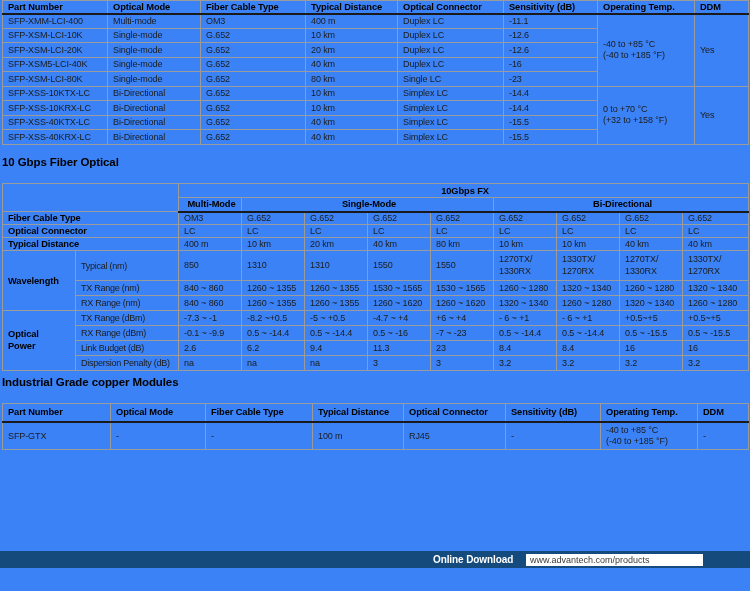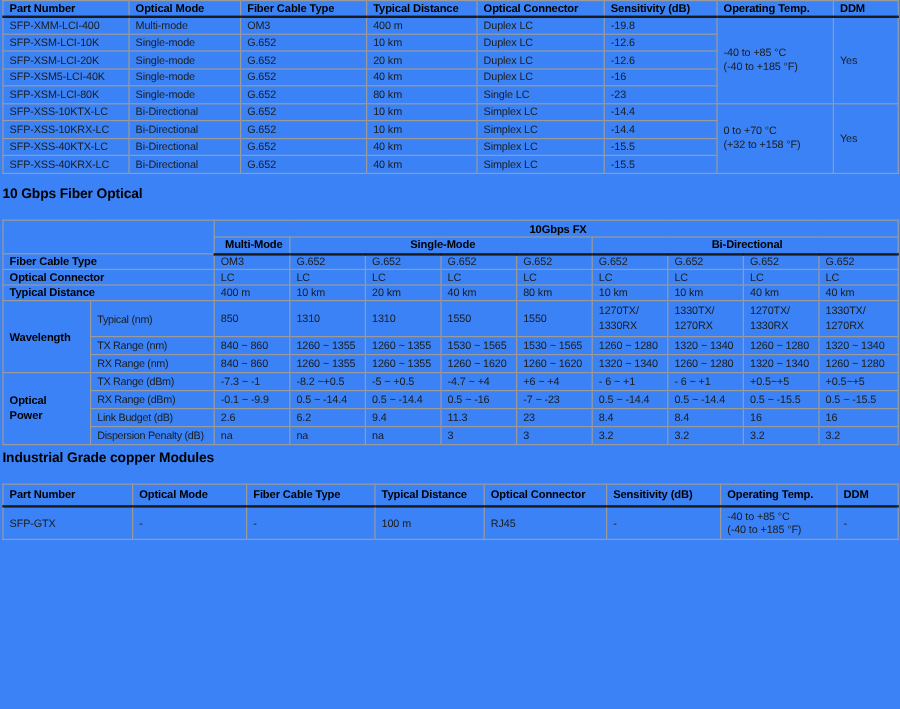--- a/index.html
+++ b/index.html
@@ -79,21 +79,21 @@
         <th>DDM</th>
       </tr>
     </thead>
     <tbody>
       <tr>
         <td>SFP-XMM-LCI-400</td>
           <td>Multi-mode</td>
           <td>OM3</td>
           <td>400 m</td>
           <td>Duplex LC</td>
-          <td>-19.8</td>
+          <td>-11.1</td>
         <td rowspan="5" class="ml">-40 to +85 °C
 (-40 to +185 °F)</td>
         <td rowspan="5">Yes</td>
       </tr>
       <tr>
           <td>SFP-XSM-LCI-10K</td>
           <td>Single-mode</td>
           <td>G.652</td>
           <td>10 km</td>
           <td>Duplex LC</td>
@@ -350,14 +350,18 @@
           <td>100 m</td>
           <td>RJ45</td>
           <td>-</td>
           <td class="ml">-40 to +85 °C
 (-40 to +185 °F)</td>
           <td>-</td>
       </tr>
     </tbody>
   </table>
 
+  <div class="footer-bar">
+    <span class="footer-label">Online Download</span>
+    <span class="footer-url">www.advantech.com/products</span>
+  </div>
 
 </div>
 
 </body></html>

